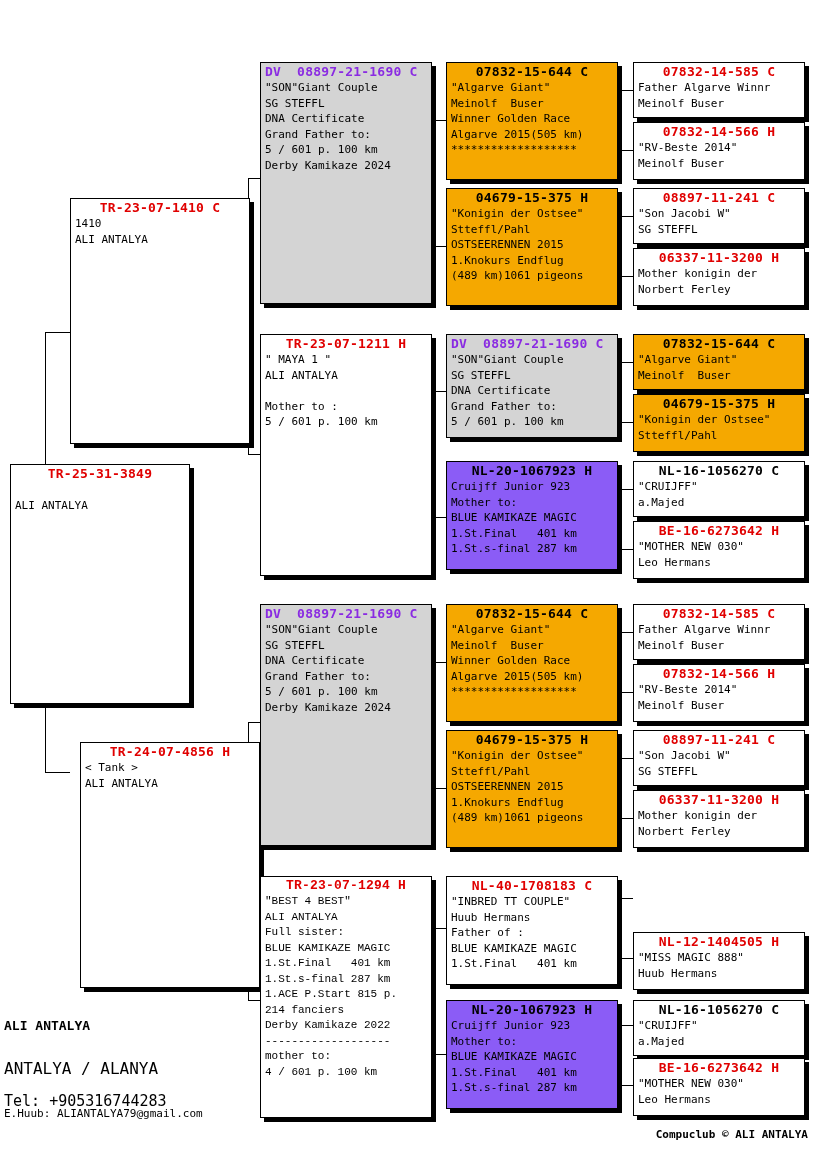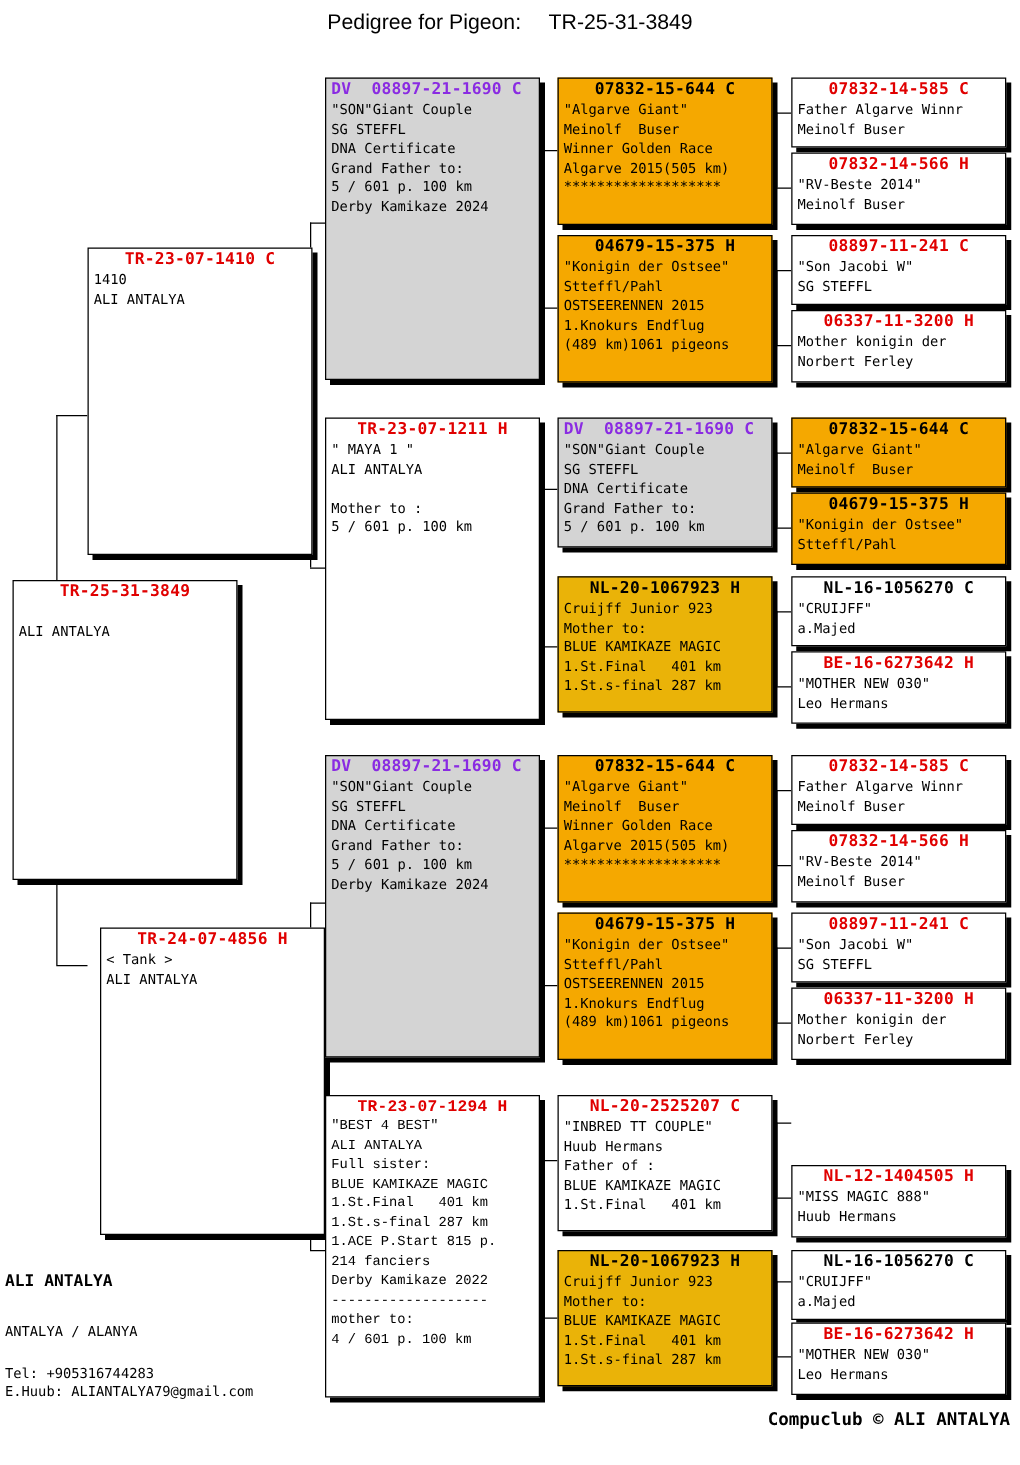--- a/index.html
+++ b/index.html
@@ -58,21 +58,21 @@
   .box .body {
     padding: 1px 4px 0 4px;
     font-size: 11px;
     line-height: 15.5px;
     color: #000;
     white-space: pre;
     letter-spacing: 0px;
   }
   .box.gray   { background: #d4d4d4; }
   .box.orange { background: #f5a800; }
-  .box.yellow { background: #eab308; }
+  .box.yellow { background: #8b5cf6; }
   .box.green  { background: #99f0a8; }
 
   
   .ln {
     position: absolute;
     background: #000;
   }
   .lnv { width: 1px; }
   .lnh { height: 1px; }
 
@@ -81,53 +81,52 @@
     position: absolute;
     left: 4px; top: 1018px;
     font-size: 13px;
     font-weight: bold;
     color: #000;
     white-space: pre;
   }
   .footer-city {
     position: absolute;
     left: 4px; top: 1059px;
-    font-size: 11px;
+    font-size: 16px;
     color: #000;
     white-space: pre;
   }
   .footer-tel {
     position: absolute;
     left: 4px; top: 1092px;
-    font-size: 11px;
+    font-size: 15px;
     color: #000;
     white-space: pre;
   }
   .footer-mail {
     position: absolute;
     left: 4px; top: 1107px;
     font-size: 11px;
     color: #000;
     white-space: pre;
   }
   .credit {
     position: absolute;
     right: 8px; top: 1128px;
-    font-size: 14px;
+    font-size: 11px;
     font-weight: bold;
     color: #000;
     white-space: pre;
   }
 </style>
 </head>
 <body>
 
 <div id="page">
 
-  <div class="title"><span>Pedigree for Pigeon:</span><span class="tgap"></span><span>TR-25-31-3849</span></div>
 
   <div class="ln lnv" style="left:45px; top:332px; height:440px;"></div>
   <div class="ln lnh" style="left:45px; top:332px; width:25px;"></div>
   <div class="ln lnh" style="left:45px; top:772px; width:25px;"></div>
 
   <div class="ln lnv" style="left:248px; top:178px; height:276px;"></div>
   <div class="ln lnh" style="left:248px; top:178px; width:12px;"></div>
   <div class="ln lnh" style="left:248px; top:454px; width:12px;"></div>
 
   <div class="ln lnv" style="left:248px; top:722px; height:278px;"></div>
@@ -293,21 +292,21 @@
   <div class="box orange" style="left:446px; top:730px; width:172px; height:118px;">
     <span class="hdr black">04679-15-375 H</span>
     <div class="body">"Konigin der Ostsee"
 Stteffl/Pahl
 OSTSEERENNEN 2015
 1.Knokurs Endflug
 (489 km)1061 pigeons</div>
   </div>
 
   <div class="box" style="left:446px; top:876px; width:172px; height:109px;">
-    <span class="hdr">NL-20-2525207 C</span>
+    <span class="hdr">NL-40-1708183 C</span>
     <div class="body">"INBRED TT COUPLE"
 Huub Hermans
 Father of :
 BLUE KAMIKAZE MAGIC
 1.St.Final   401 km</div>
   </div>
 
   <div class="box yellow" style="left:446px; top:1000px; width:172px; height:109px;">
     <span class="hdr black">NL-20-1067923 H</span>
     <div class="body">Cruijff Junior 923

